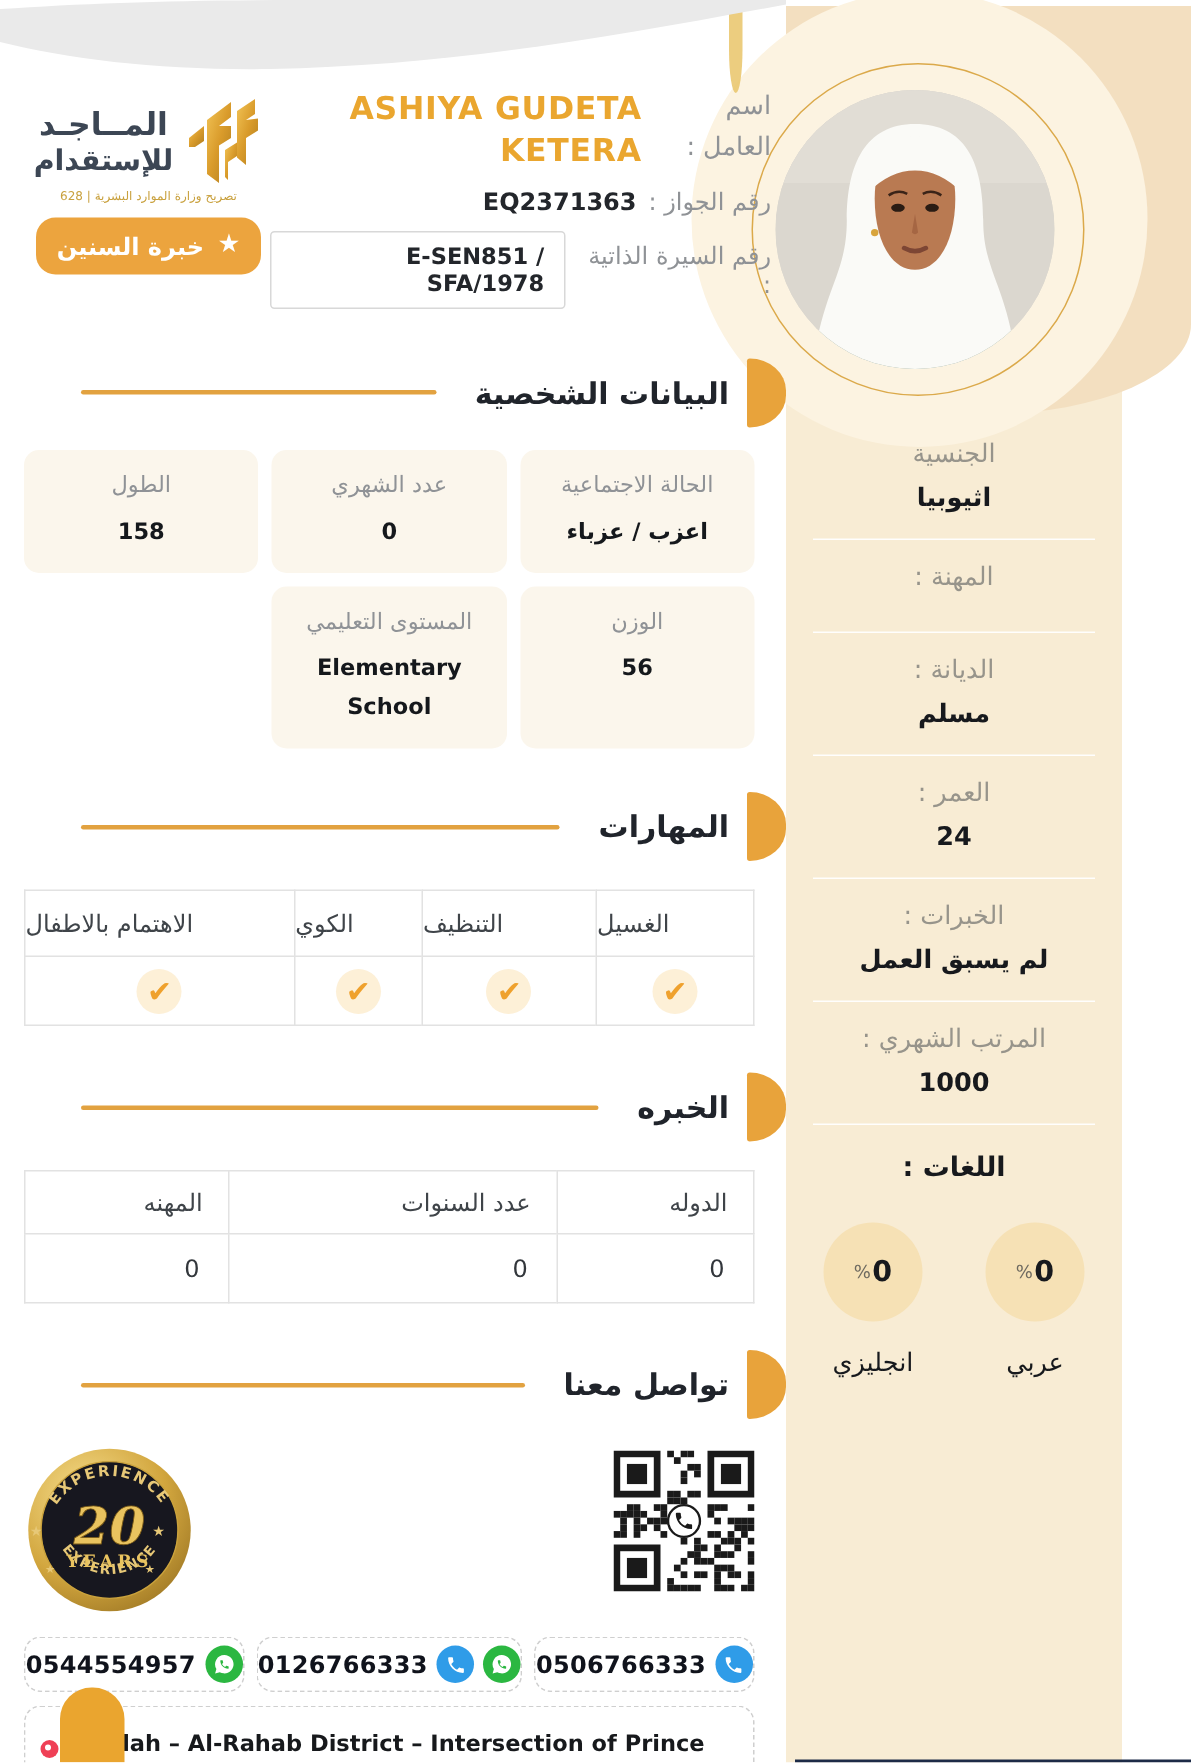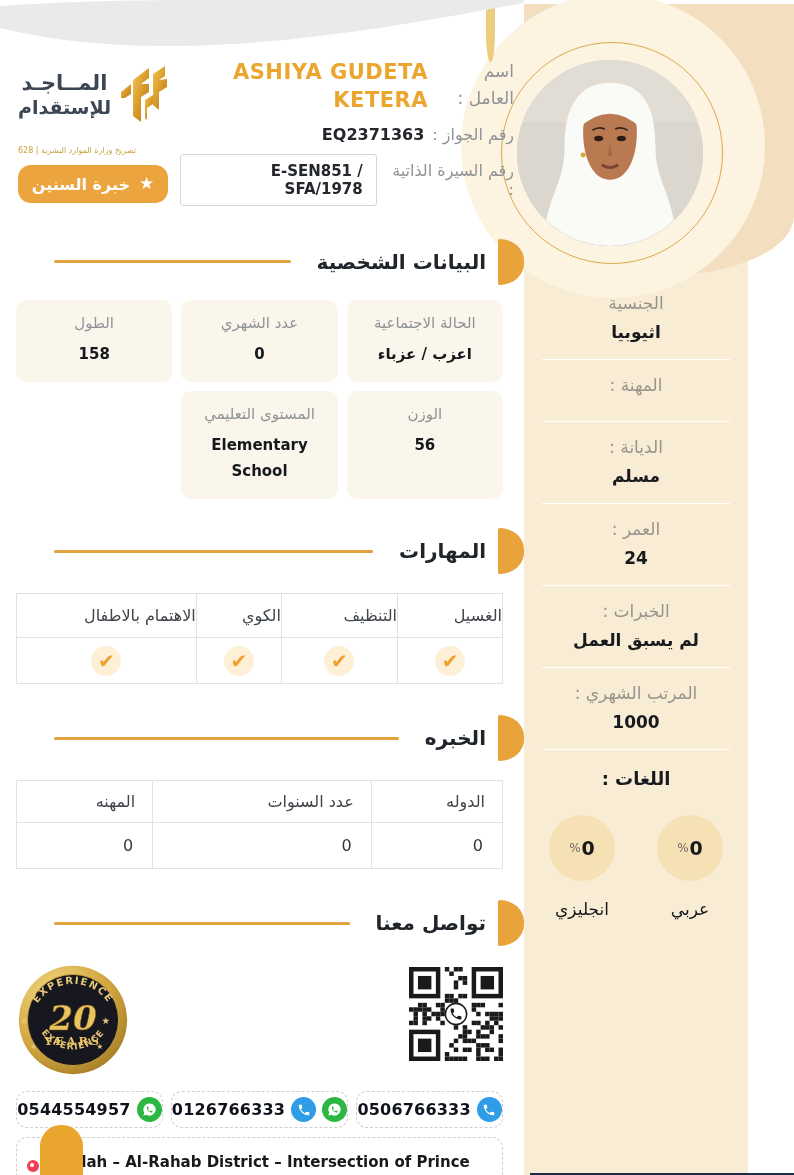--- a/index.html
+++ b/index.html
@@ -49,26 +49,26 @@
   .name-row { display:flex; gap:14px; align-items:flex-start; }
   .worker-label { color:#8f9296; font-size:17px; width:72px; line-height:1.6; }
   .worker-name { color:#eaa62f; font-size:21px; font-weight:bold; letter-spacing:.5px;
                  width:248px; text-align:right; line-height:1.35; direction:ltr; }
   .pass-row { display:flex; gap:8px; align-items:baseline; margin-top:10px; }
   .pass-label, .cv-label { color:#8f9296; font-size:16px; }
   .pass-value { color:#23262b; font-size:16px; font-weight:bold;margin-left:12px; }
   .cv-row { display:flex; gap:10px; align-items:center; margin-top:10px; }
   .cv-box { border:1px solid #d8d8d8; border-radius:3px; background:#fff; padding:7px 13px;
             font-size:15px; font-weight:bold; color:#23262b; direction:ltr; }
-  .logo-col { width:168px; display:flex; flex-direction:column; align-items:flex-end; margin-top:6px; }
+  .logo-col { width:168px; display:flex; flex-direction:column; align-items:center; margin-top:6px; }
   .logo-lockup { display:flex; align-items:center; gap:2px; direction:rtl; }
   .logo-text { text-align:center; color:#3c4654; font-weight:bold; line-height:1.25; }
   .logo-t1 { font-size:21px; letter-spacing:1px; }
   .logo-t2 { font-size:19px; }
-  .logo-license { font-size:8px; color:#c9a13e; margin-top:20px; }
+  .logo-license { font-size:8px; color:#c9a13e; margin-top:0; }
   .badge { margin-top:10px; background:#eca43e; border-radius:13px; width:150px; height:38px;
            display:flex; align-items:center; justify-content:center; gap:9px; color:#fff;
            font-weight:bold; font-size:16px; overflow:hidden; }
   .badge-star { font-size:17px; line-height:1; position:relative; top:-1px; }
 
   
   .sec-head { display:flex; align-items:center; gap:12px; margin-left:18px; height:48px; }
   .sec-bullet { width:26px; height:46px; background:#e8a33b; border-radius:2px 26px 26px 2px / 2px 23px 23px 2px;
                 margin-left:0; flex:none; }
   .sec-title { font-size:20px; font-weight:bold; color:#20242b; white-space:nowrap; }
@@ -76,21 +76,21 @@
 
   
   .p-grid { display:grid; grid-template-columns:repeat(3,1fr); gap:9px; margin:14px 21px 0 16px; }
   .p-card { background:#fbf6ec; border-radius:10px; padding:13px 8px 15px; text-align:center; min-height:62px; }
   .p-label { color:#8f9296; font-size:15px; margin-bottom:8px; line-height:1.4; }
   .p-value { color:#15181c; font-size:15px; font-weight:bold; line-height:1.7; }
 
   
   table { width:calc(100% - 37px); margin:18px 21px 0 16px; border-collapse:collapse; background:#fff; }
   th, td { border:1px solid #e2e2e2; }
-  .skills-tbl th { font-size:16px; font-weight:normal; color:#3f4449; text-align:right; height:44px; }
+  .skills-tbl th { font-size:16px; font-weight:normal; color:#3f4449; text-align:left; height:44px; }
   .skills-tbl td { height:46px; text-align:center; }
   .skills-tbl th:last-child, .skills-tbl td:last-child { width:37%; }
   .check { display:inline-flex; width:30px; height:30px; border-radius:50%; background:#fdf0d7;
            align-items:center; justify-content:center; color:#efa12d; font-size:20px; font-weight:bold; }
   .exp-tbl th { font-size:16px; font-weight:normal; color:#3f4449; text-align:right; padding:0 17px; height:42px; }
   .exp-tbl td { font-size:16px; color:#33373c; text-align:right; padding:0 19px; height:46px; }
   .exp-c0 { width:27%; } .exp-c1 { width:45%; } .exp-c2 { width:28%; }
 
   
   .media-row { display:flex; justify-content:space-between; align-items:flex-start; margin:16px 21px 0 16px; }

